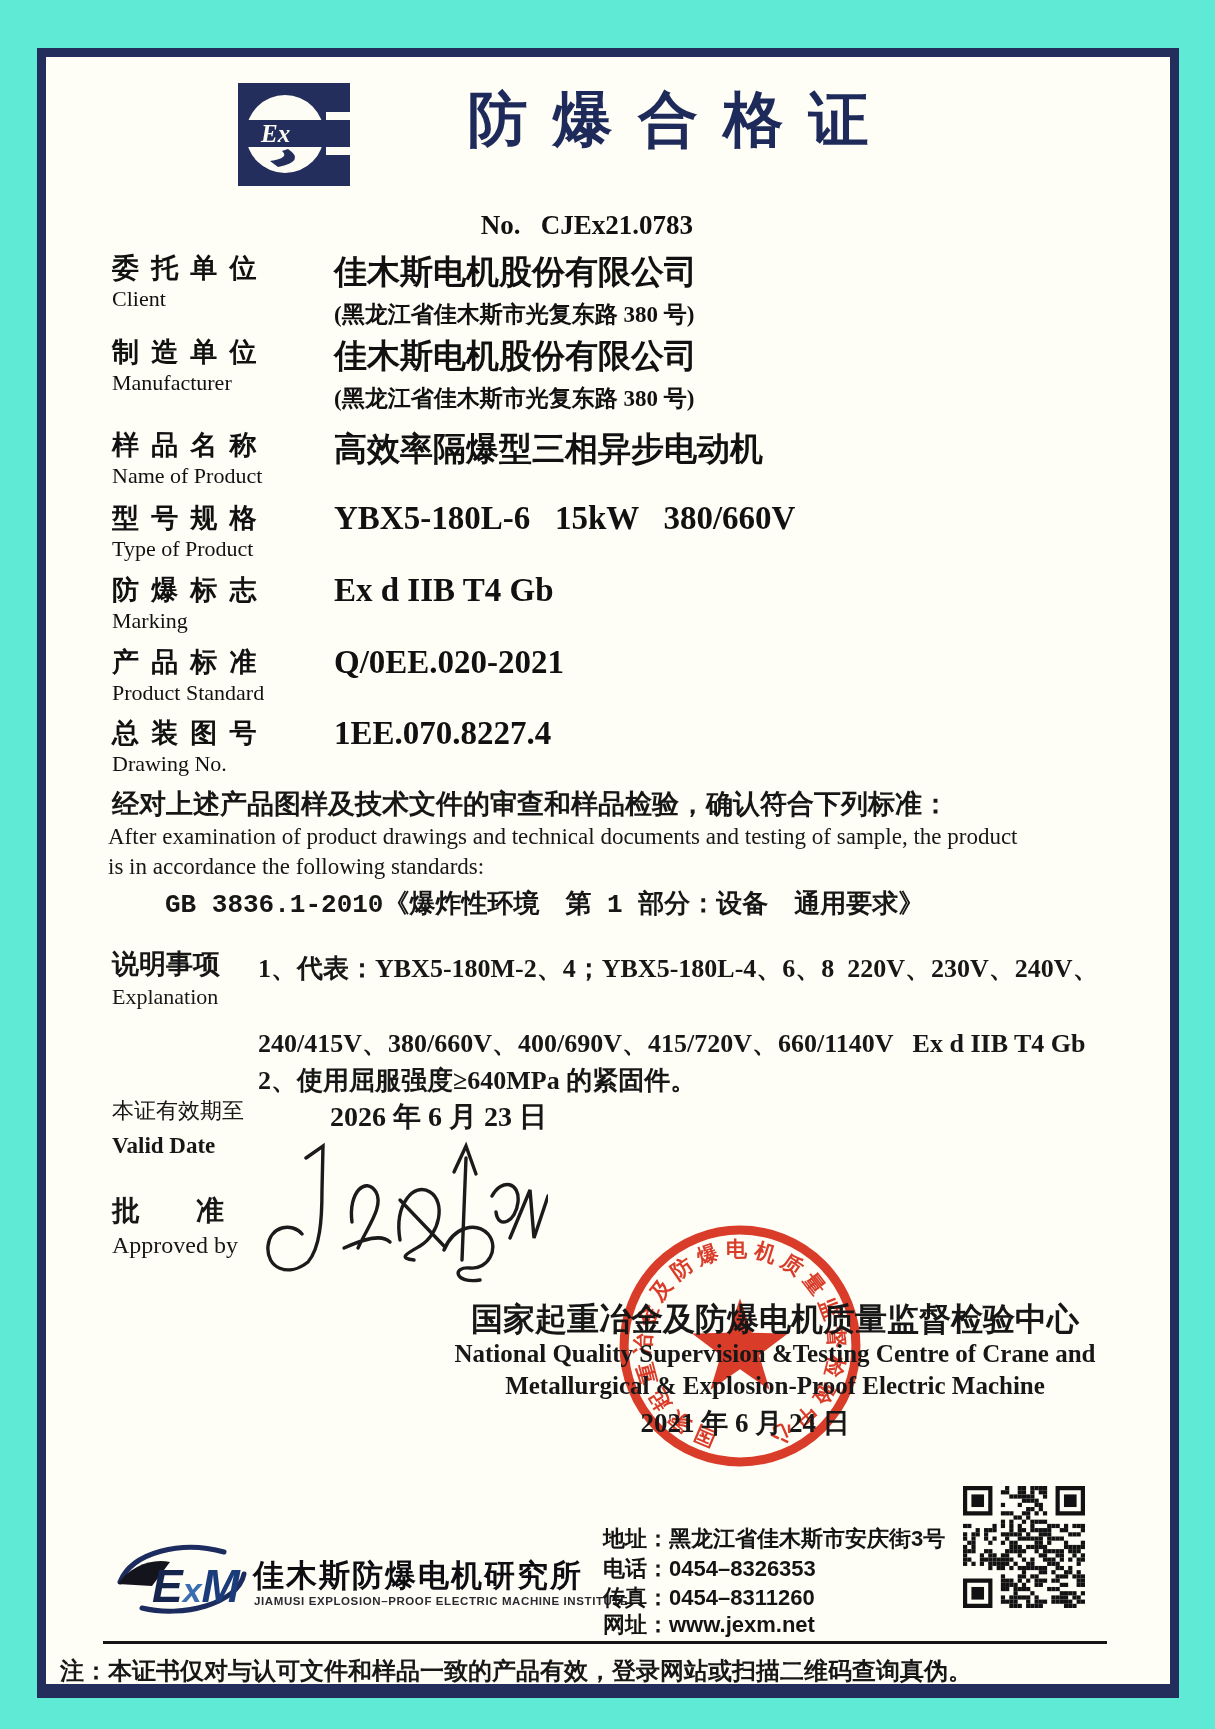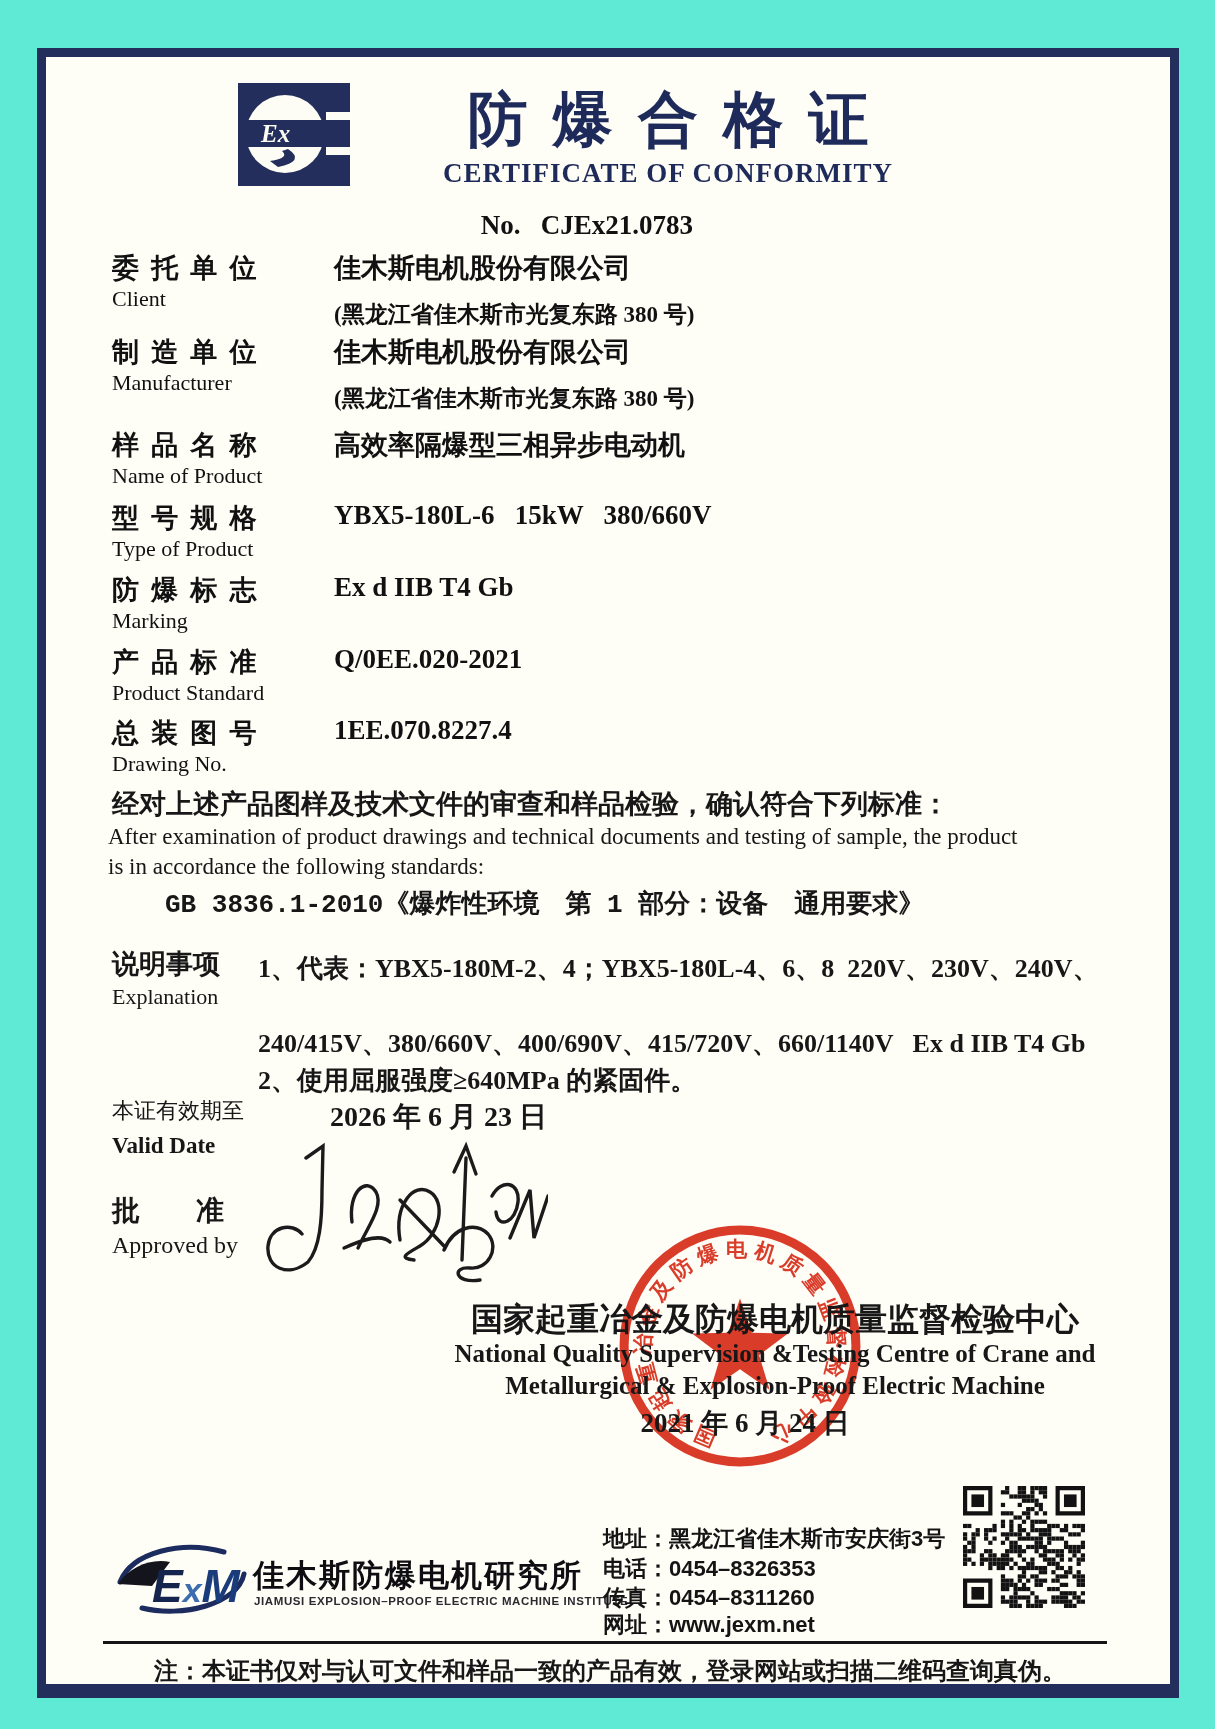--- a/index.html
+++ b/index.html
@@ -29,39 +29,39 @@
   }
   .cert-no{
     left:37px; top:210px; width:1100px; text-align:center;
     font-family:"Liberation Serif","DejaVu Serif",serif;
     font-size:27px; font-weight:bold; color:#111; white-space:pre;
   }
   
   .row{left:0; top:0; width:1100px;}
   .lab-zh{position:absolute; left:112px; top:0; font-size:27px; font-weight:bold; letter-spacing:0.45em; white-space:nowrap; color:#111;}
   .lab-en{position:absolute; left:112px; top:36px; font-family:"Liberation Serif","DejaVu Serif",serif; font-size:22px; color:#111; white-space:nowrap;}
-  .val{position:absolute; left:334px; top:0; font-family:"Liberation Serif","DejaVu Serif",serif; font-size:27px; font-weight:bold; white-space:pre; color:#111;}
+  .val{position:absolute; left:334px; top:0; font-family:"Liberation Serif","DejaVu Serif",serif; font-size:33px; font-weight:bold; white-space:pre; color:#111;}
   .val2{position:absolute; left:334px; top:38px; font-family:"Liberation Serif","DejaVu Serif",serif; font-size:23px; font-weight:600; white-space:pre; color:#111;margin-top:11px;}
   
   .conf-zh{left:112px; top:786px; font-size:27px; font-weight:bold; white-space:nowrap;}
   .conf-en{left:108px; font-family:"Liberation Serif","DejaVu Serif",serif; font-size:23px; white-space:nowrap;}
   .std{left:165px; font-family:Liberation Mono, monospace; font-size:26px; font-weight:bold; white-space:nowrap;}
   
   .exp-line{left:258px; font-family:"Liberation Serif","DejaVu Serif",serif; font-size:26px; font-weight:bold; white-space:pre;}
   
   .org-zh{left:180px; top:1298px; width:1190px; text-align:center; font-size:32px; font-weight:bold; white-space:nowrap;}
   .org-en{left:160px; width:1230px; text-align:center; font-family:"Liberation Serif","DejaVu Serif",serif; font-size:25px; font-weight:bold; white-space:nowrap;}
   .issue-date{left:130px; top:1405px; width:1230px; text-align:center; font-family:"Liberation Serif","DejaVu Serif",serif; font-size:27px; font-weight:bold;}
   
   .inst-zh{left:253px; top:1555px; font-size:31px; font-weight:bold; letter-spacing:2px; white-space:nowrap; color:#0d0d12;}
   .inst-en{left:254px; top:1595px; font-size:11.5px; font-weight:bold; letter-spacing:0.6px; color:#2a2a30; white-space:nowrap;}
   .contact{left:603px; font-size:22px; font-weight:bold; white-space:nowrap; color:#141414;}
   .contact .c-val{font-weight:bold;}
   .note-line{left:103px; top:1641px; width:1004px; height:3px; background:#151515;}
-  .note{left:60px; top:1655px; width:1100px; text-align:center; font-size:24px; font-weight:bold; white-space:nowrap;}
+  .note{left:60px; top:1655px; width:1100px; font-size:24px; font-weight:bold; white-space:nowrap;}
   .stamp{left:614px; top:1220px; mix-blend-mode:multiply; opacity:.93;}
   .sig{left:248px; top:1130px;}
   .qr{left:963px; top:1486px;}
 </style>
 </head>
 <body>
 
 <div class="page">
   <div class="abs frame"></div>
 
@@ -69,21 +69,20 @@
     <rect x="0" y="0" width="112" height="103" fill="#242e5c"></rect>
     <circle cx="47" cy="51" r="39" fill="#fdfdf6"></circle>
     <rect x="6" y="37" width="106" height="27" fill="#242e5c"></rect>
     <rect x="88" y="29" width="24" height="8" fill="#fdfdf6"></rect>
     <rect x="88" y="64" width="24" height="8" fill="#fdfdf6"></rect>
     <path d="M50,66 q18,12 -10,18 l-8,-6 q20,-3 12,-10 z" fill="#242e5c"></path>
     <text x="23" y="59" font-size="25" font-style="italic" font-weight="bold" fill="#fdfdf6" font-family="Liberation Serif, serif">Ex</text>
   </svg>
 
   <div class="abs title-zh">防爆合格证</div>
-  <div class="abs title-en">CERTIFICATE  OF  CONFORMITY</div>
   <div class="abs cert-no">No.   CJEx21.0783</div>
 
   <div class="abs row" style="top:250px">
     <span class="lab-zh">委托单位</span>
     <span class="lab-en">Client</span>
     <span class="val">佳木斯电机股份有限公司</span>
     <span class="val2">(黑龙江省佳木斯市光复东路 380 号)</span>
   </div>
   <div class="abs row" style="top:334px">
     <span class="lab-zh">制造单位</span>

